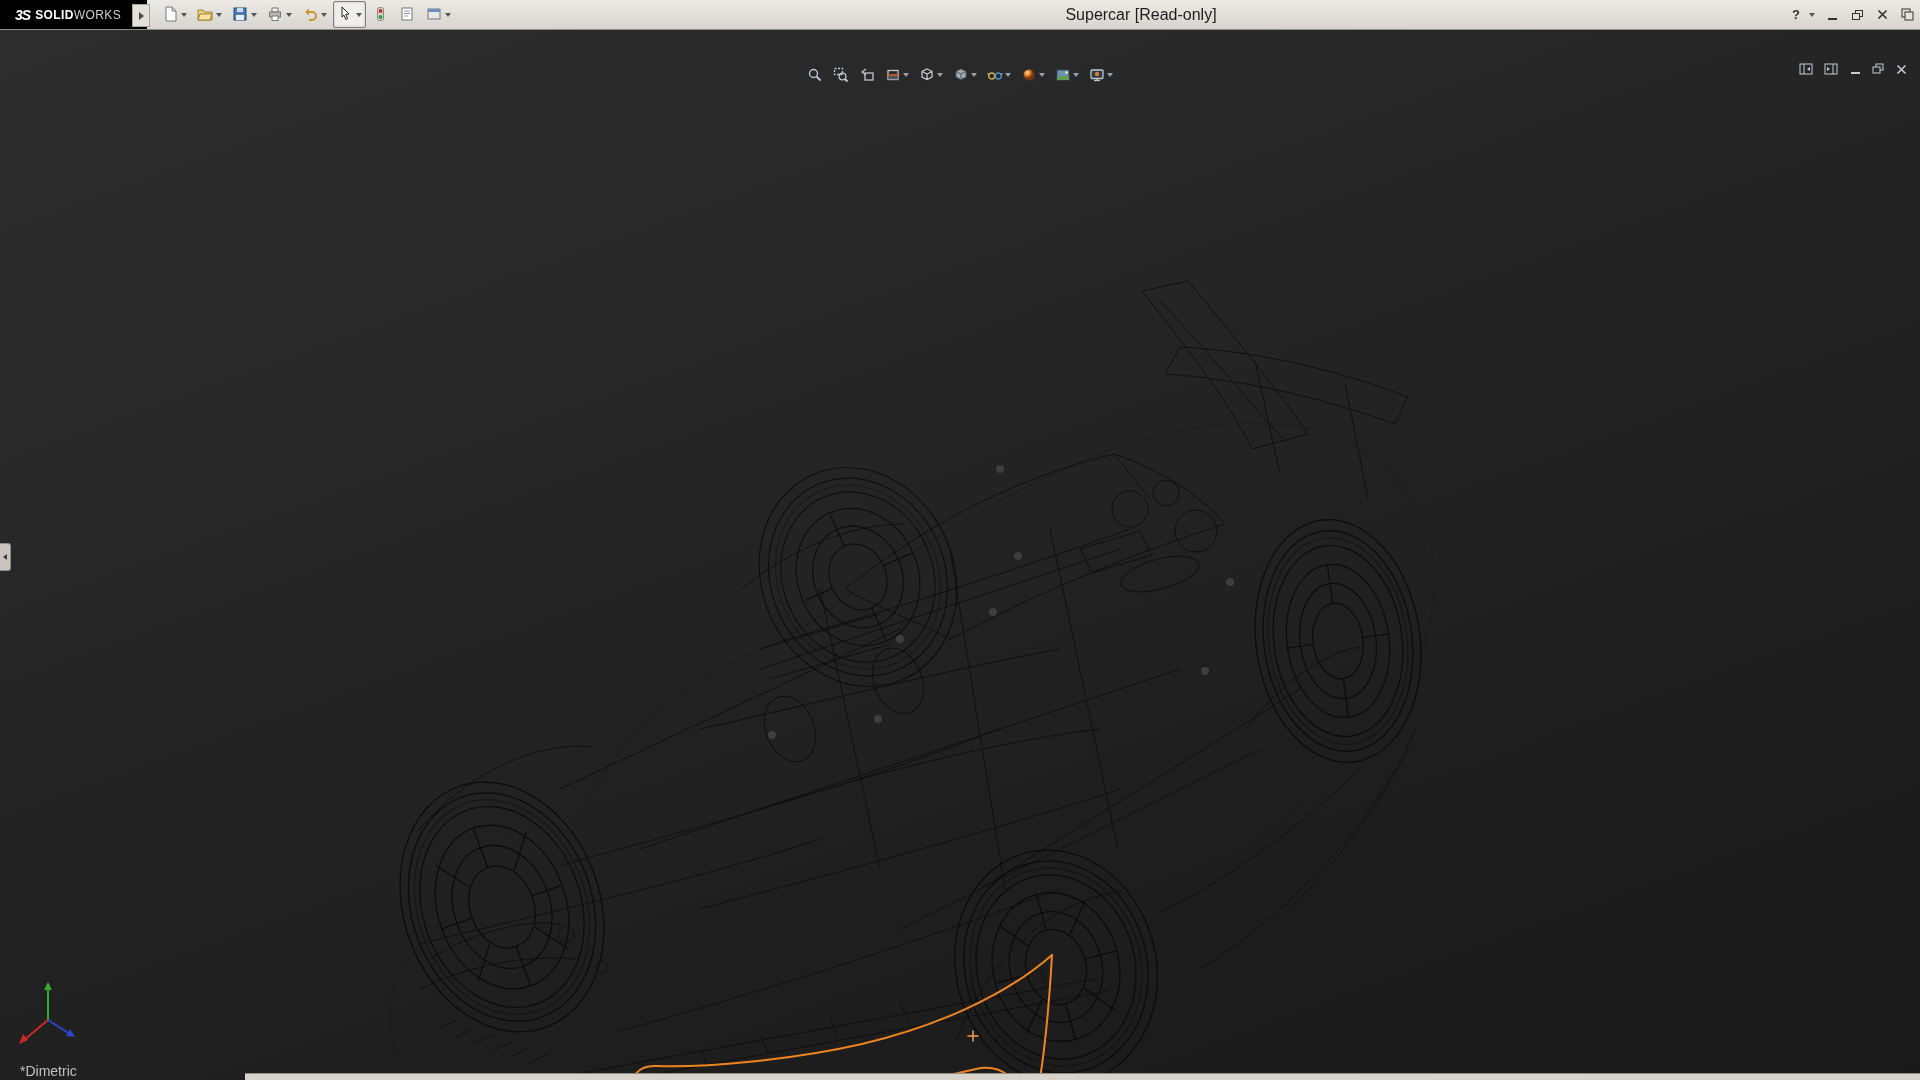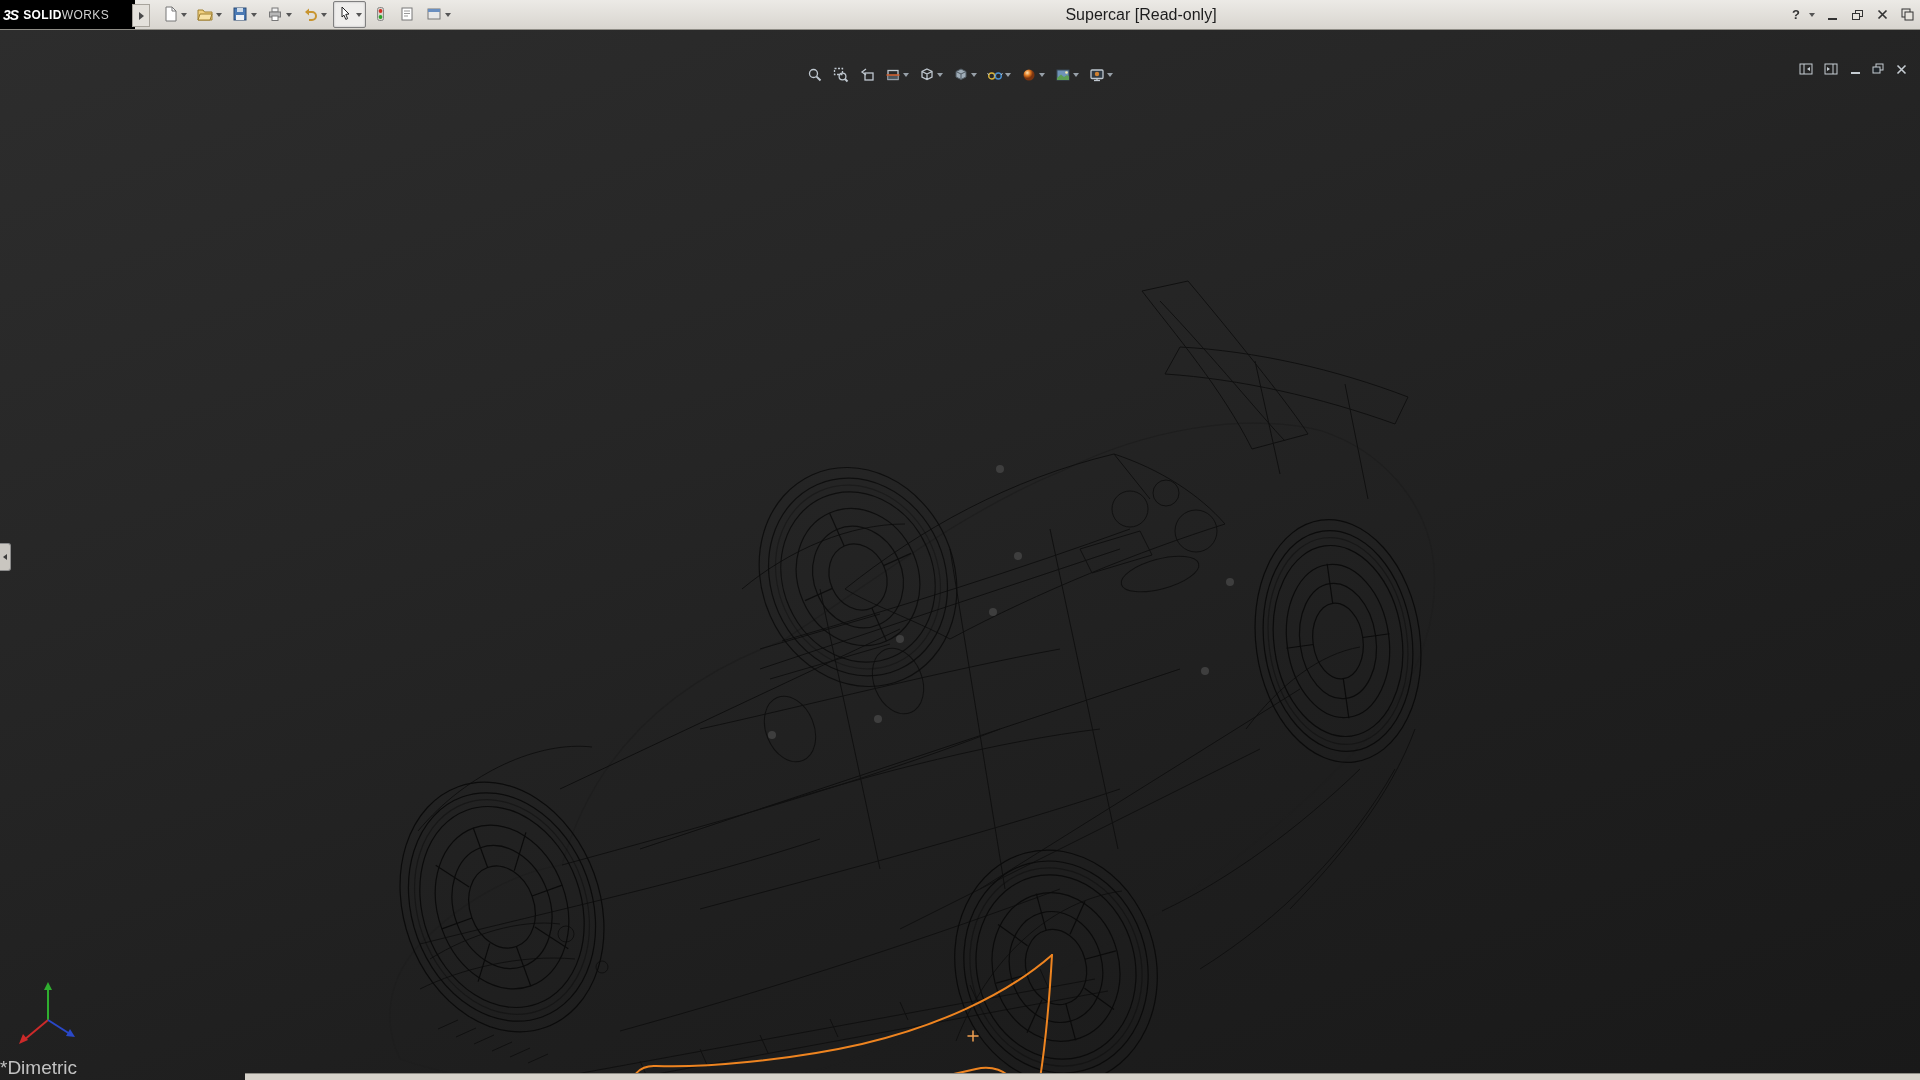--- a/index.html
+++ b/index.html
@@ -3,21 +3,21 @@
 <meta charset="utf-8">
 <style>
   html,body{margin:0;padding:0;background:#111;}
   #screen{position:relative;width:1920px;height:1080px;overflow:hidden;
           font-family:"Liberation Sans","DejaVu Sans",sans-serif;-webkit-font-smoothing:antialiased;}
 
   
   .titlebar{position:absolute;top:0;left:0;right:0;height:29px;
             background:linear-gradient(#eceae6,#d8d5cf);border-bottom:1px solid #8f8d86;z-index:30;}
   .logo{position:absolute;left:0;top:0;width:132px;height:29px;background:#000;
-        display:flex;align-items:center;padding-left:3px;gap:5px;}
+        display:flex;align-items:center;padding-left:15px;gap:5px;}
   .logo-mark{color:#fff;font-weight:bold;font-style:italic;font-size:14px;letter-spacing:-1px;}
   .logo-name{font-size:12px;letter-spacing:.4px;}
   .logo-name .b{color:#fff;font-weight:bold;}
   .logo-name .l{color:#cfcfcf;font-weight:normal;}
   .menu-expander{position:absolute;left:132px;top:4px;width:16px;height:21px;background:#e4e1db;
                  border:1px solid #a8a49c;display:flex;align-items:center;justify-content:center;}
   .menu-expander::after{content:"";width:0;height:0;border-left:5px solid #4a4a4a;
                  border-top:4px solid transparent;border-bottom:4px solid transparent;}
   .tb-row{position:absolute;left:158px;top:1px;height:27px;display:flex;align-items:center;gap:2px;}
   .tb-btn{height:25px;display:flex;align-items:center;padding:0 3px;gap:2px;border:1px solid transparent;border-radius:2px;}
@@ -51,21 +51,21 @@
   .hud-btn{height:22px;display:flex;align-items:center;padding:0 2px;gap:2px;border:1px solid transparent;border-radius:2px;}
   .hud-dd{width:0;height:0;border-left:3px solid transparent;border-right:3px solid transparent;border-top:4px solid #97a0a8;}
   .hudicon{stroke:#bfc7cf;fill:none;stroke-width:1.3;}
 
   
   .doc-controls{position:absolute;right:12px;top:34px;display:flex;align-items:center;gap:10px;z-index:20;}
   .doc-controls svg{display:block;}
 
   
   .triad{position:absolute;left:14px;bottom:30px;z-index:5;}
-  .orientation-label{position:absolute;left:0;bottom:1px;font-size:19px;color:#c2c2c2;z-index:6;}
+  .orientation-label{position:absolute;left:20px;bottom:1px;font-size:14px;color:#c2c2c2;z-index:6;}
   .statusbar{position:absolute;left:245px;right:0;bottom:0;height:6px;background:#d7d3cb;
              border-top:1px solid #8f8d86;z-index:25;}
   .left-tab{position:absolute;left:0;top:543px;width:10px;height:26px;background:#c9c6c0;
             border:1px solid #8a8a8a;border-left:none;border-radius:0 3px 3px 0;
             display:flex;align-items:center;justify-content:center;z-index:25;}
   .left-tab::after{content:"";width:0;height:0;border-right:4px solid #3c3c3c;
             border-top:3px solid transparent;border-bottom:3px solid transparent;}
 </style>
 </head>
 <body>

